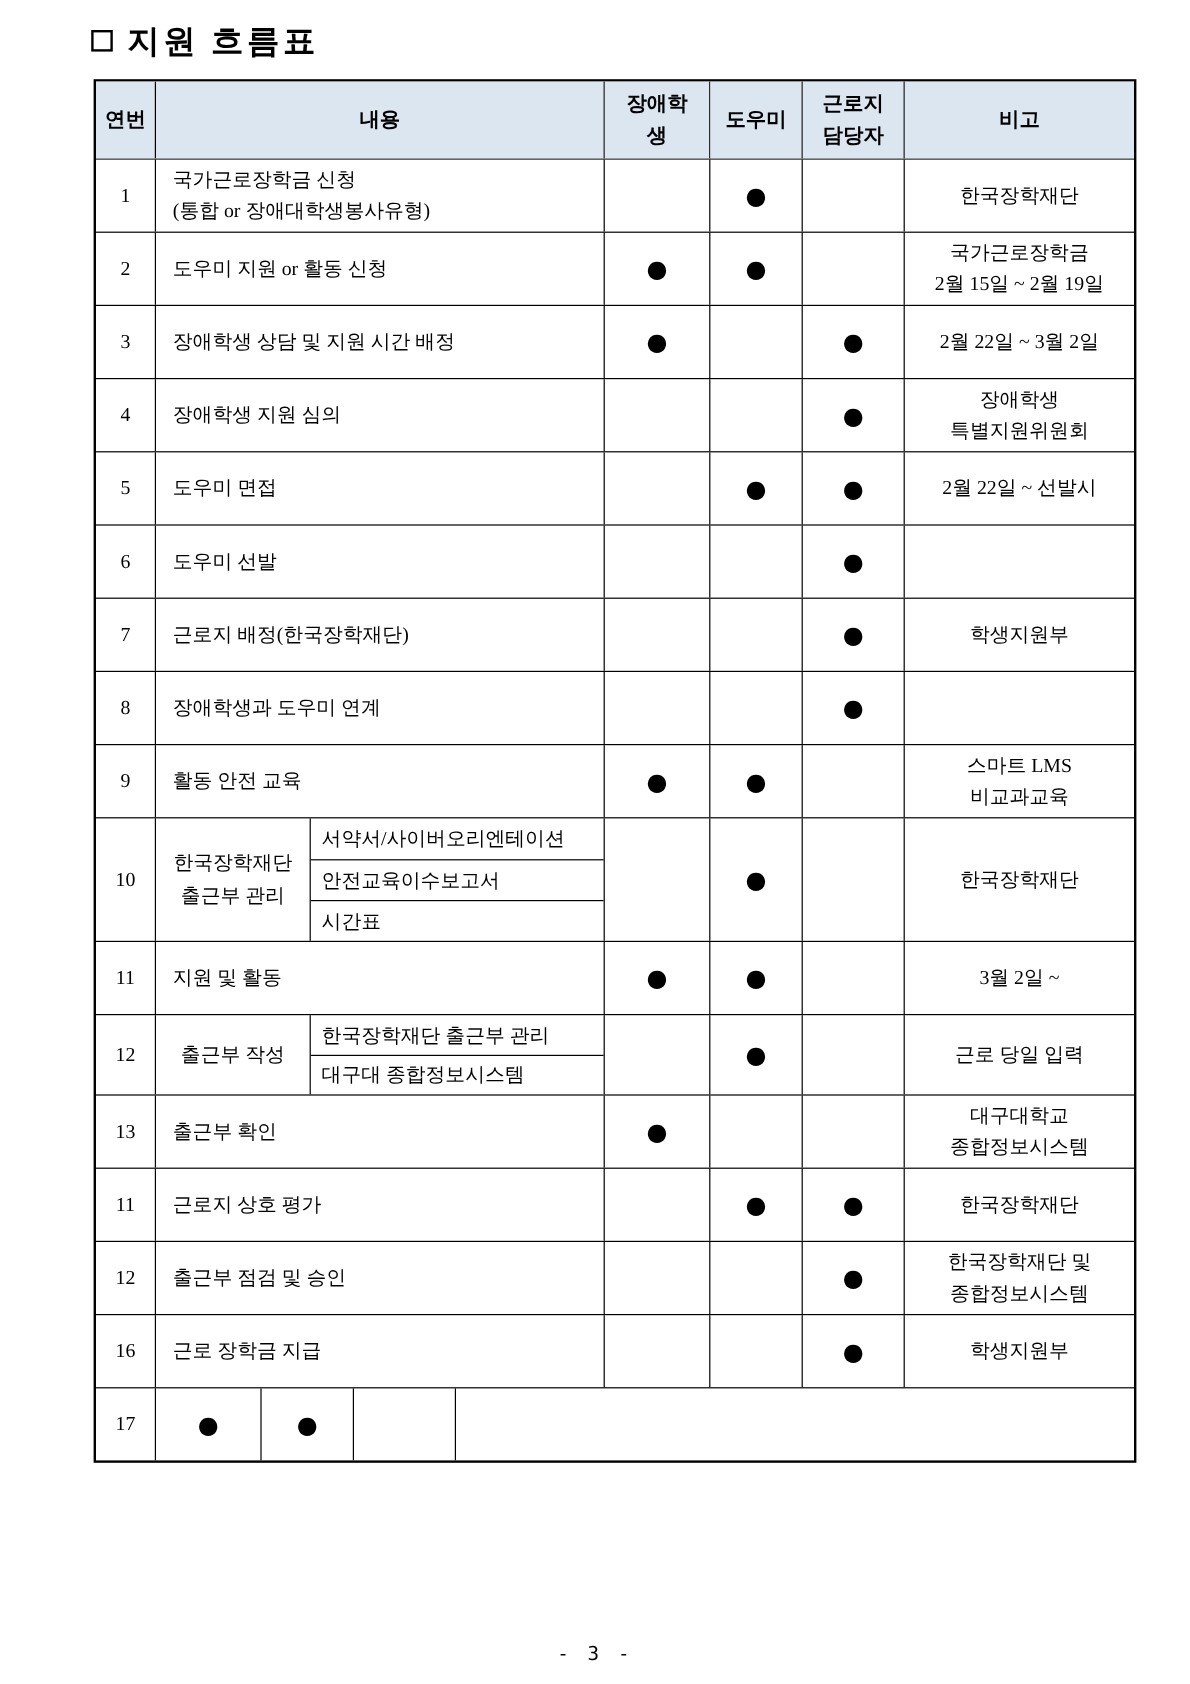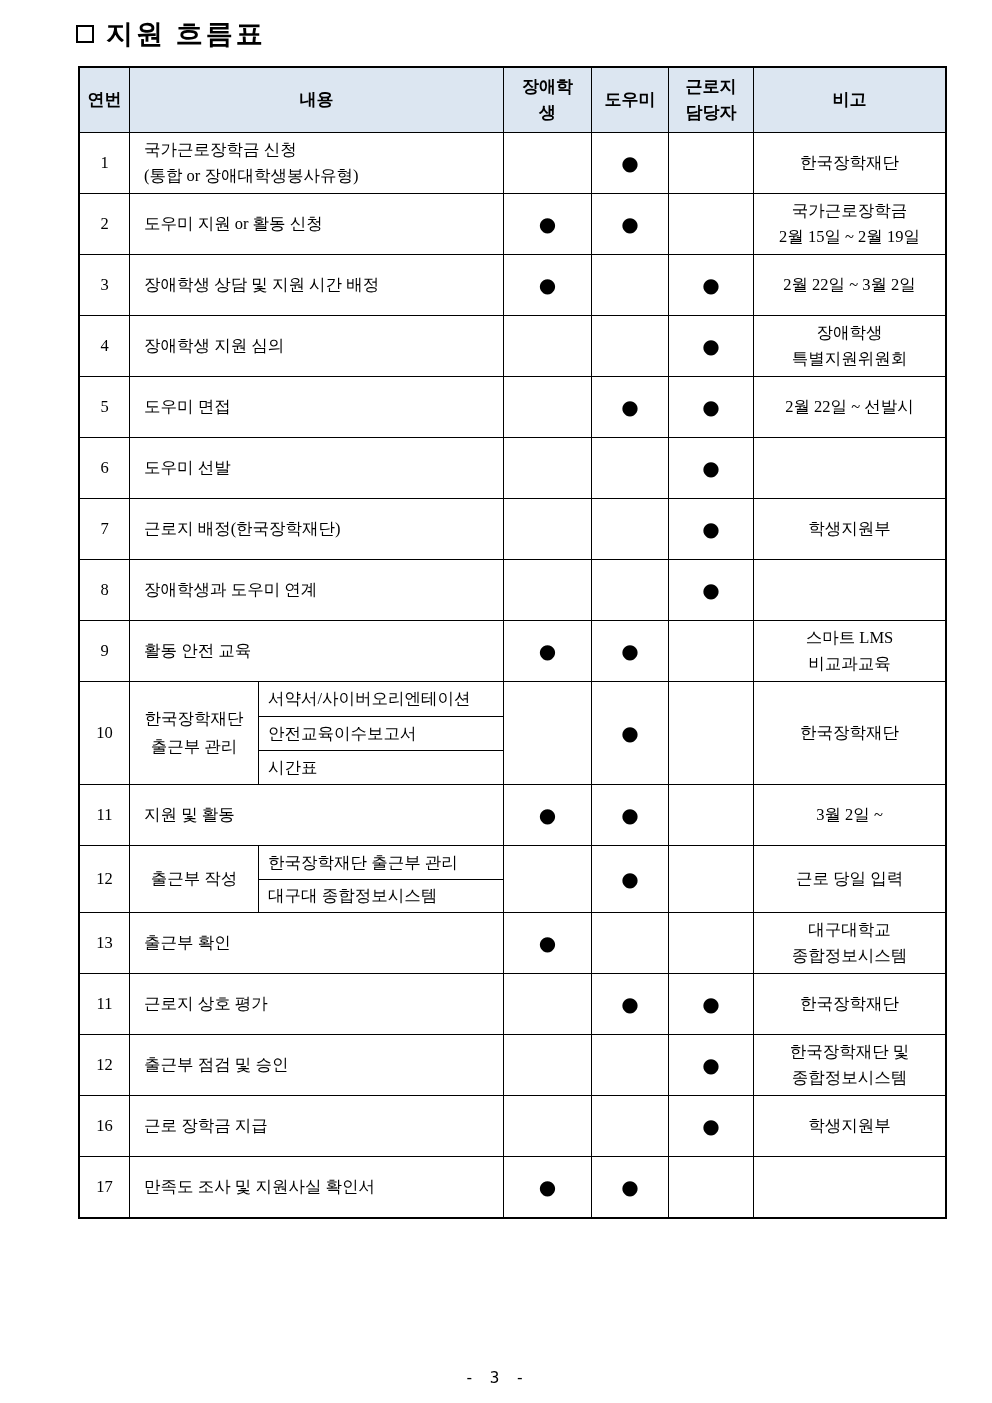--- a/index.html
+++ b/index.html
@@ -242,21 +242,20 @@
       <div class="cell c-no">16</div>
       <div class="cell c-content">근로 장학금 지급</div>
       <div class="cell c-student dot"></div>
       <div class="cell c-helper dot"></div>
       <div class="cell c-manager dot">●</div>
       <div class="cell c-remark">학생지원부</div>
     </div>
 
     <div class="trow">
       <div class="cell c-no">17</div>
-      <div class="cell c-content">만족도 조사 및 지원사실 확인서</div>
       <div class="cell c-student dot">●</div>
       <div class="cell c-helper dot">●</div>
       <div class="cell c-manager dot"></div>
       <div class="cell c-remark"></div>
     </div>
 
   </div>
 
   <div class="page-footer">- 3 -</div>
 

